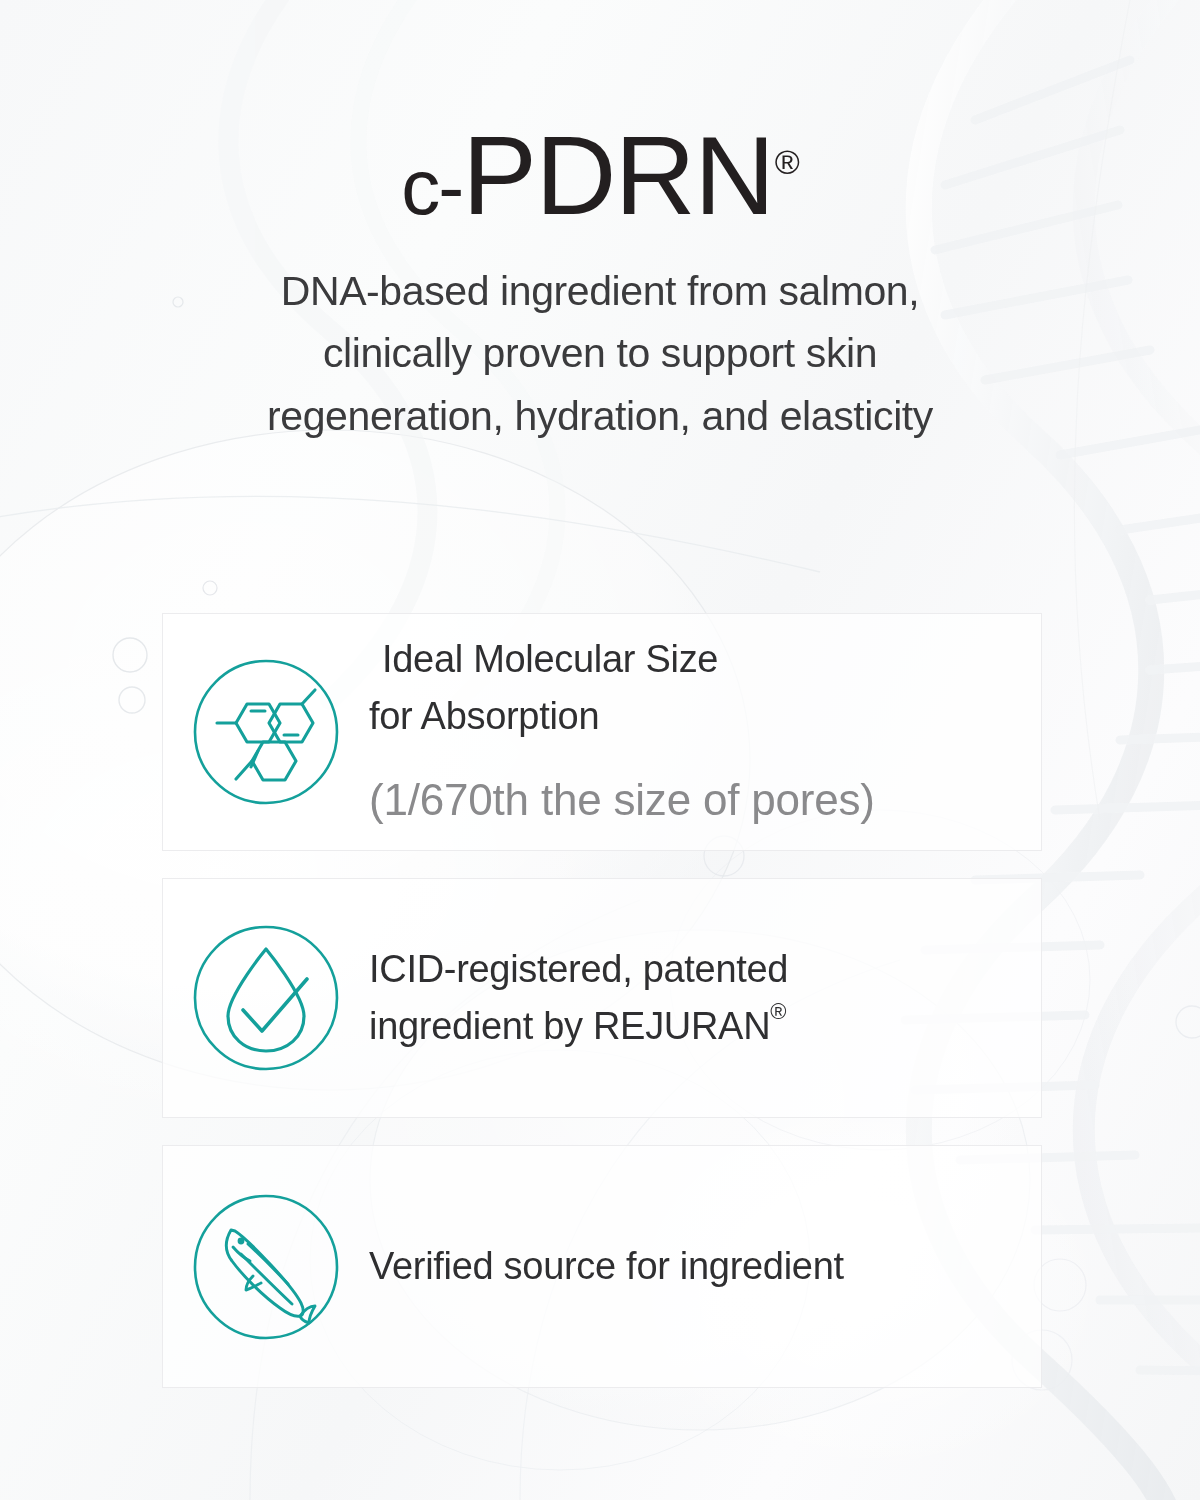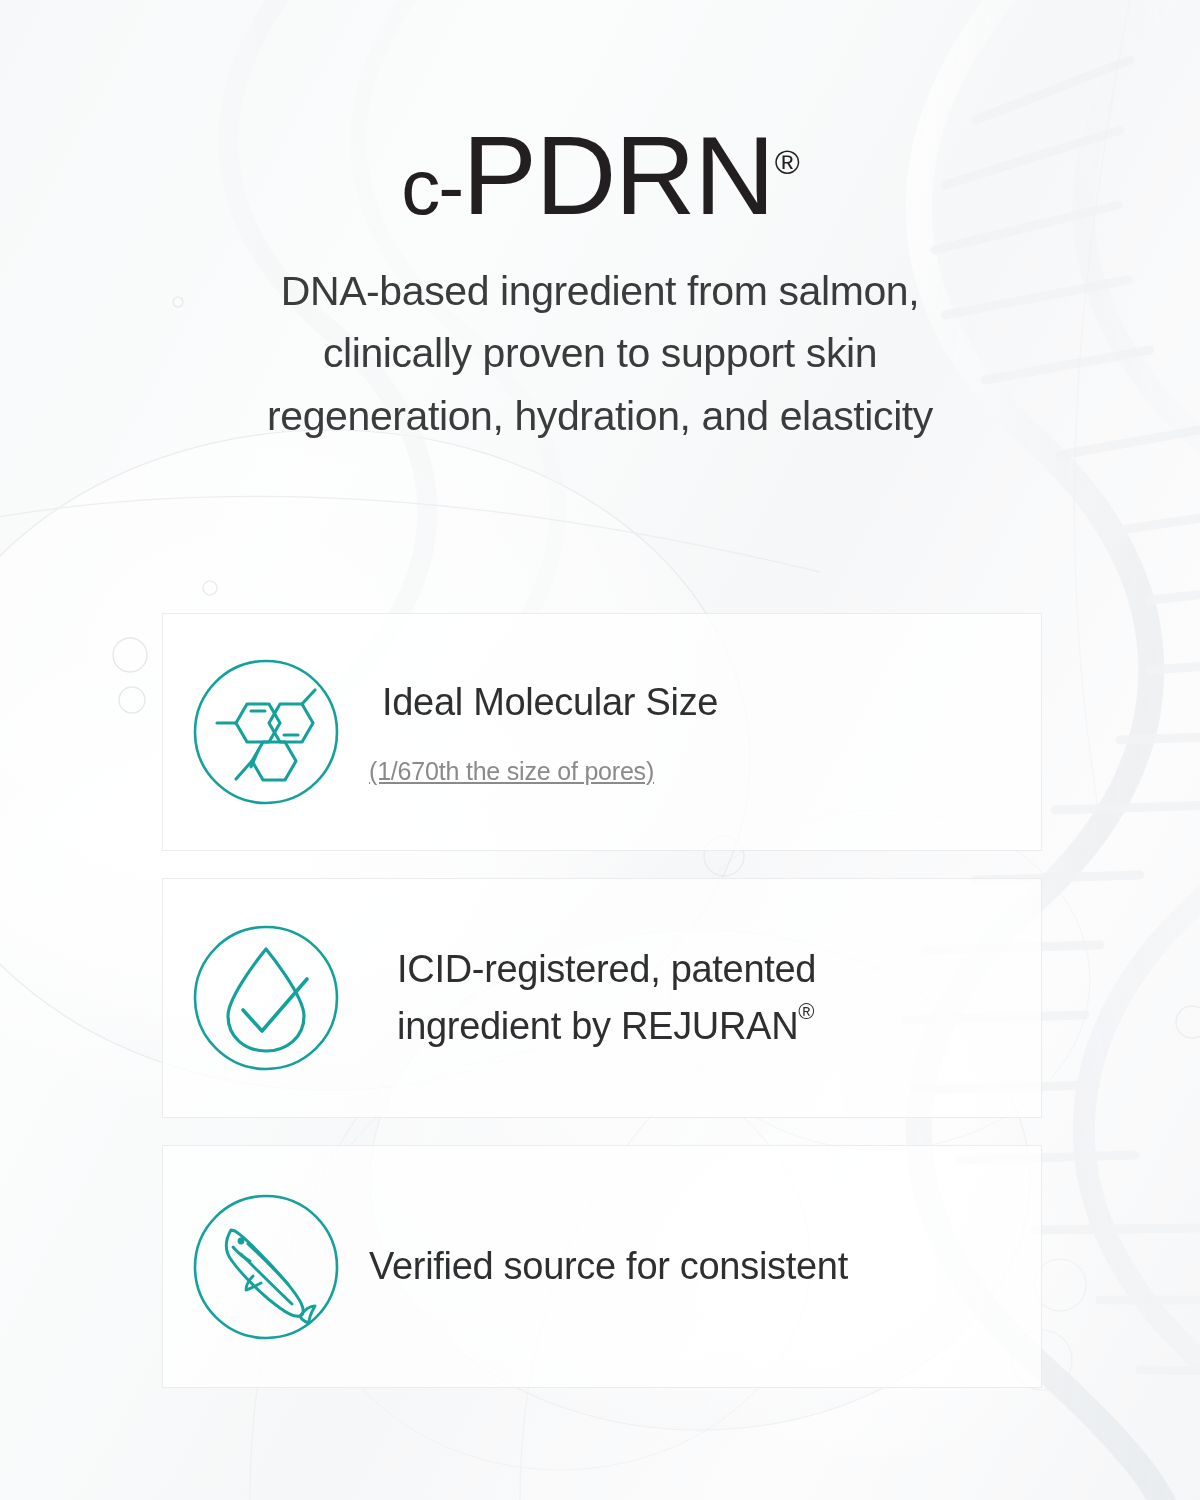--- a/index.html
+++ b/index.html
@@ -91,21 +91,21 @@
   .card {
     position: relative;
     display: flex;
     align-items: center;
     width: 880px;
     background: rgba(255,255,255,0.74);
     border: 1px solid #ececee;
     margin-bottom: 27px;
   }
   .card-1 { height: 238px; }
-  .card-2 { height: 240px; gap: 28px; }
+  .card-2 { height: 240px; }
   .card-3 { height: 243px; margin-bottom: 0; }
 
   .card-icon {
     flex: 0 0 auto;
     width: 206px;
     display: flex;
     align-items: center;
     justify-content: center;
   }
   .card-icon svg { display: block; }
@@ -126,27 +126,26 @@
   .card-line.indent { padding-left: 13px; }
   .card-line .reg-sup {
     font-size: 22px;
     vertical-align: super;
     position: relative;
     top: -6px;
   }
 
   .card-sub {
     display: block;
-    font-size: 25px;
+    font-size: 44px;
     line-height: 1.5;
     color: #8a8a8c;
     letter-spacing: -0.2px;
     margin-top: 22px;
     white-space: nowrap;
-    text-decoration: underline;
   }
 </style>
 </head>
 <body>
 
 <div id="page">
 
   <div class="bg-layer">
     <svg class="bg-svg" viewBox="0 0 1200 1500" xmlns="http://www.w3.org/2000/svg">
       <defs>
@@ -261,20 +260,21 @@
             <line x1="61" y1="104" x2="45" y2="122"></line>
 
             <line x1="60" y1="54" x2="74" y2="54" stroke-width="3"></line>
             <line x1="93" y1="78" x2="107" y2="78" stroke-width="3"></line>
             <line x1="67" y1="94" x2="60" y2="110" stroke-width="3"></line>
           </g>
         </svg>
       </div>
       <div class="card-text">
         <span class="card-line indent">Ideal Molecular Size</span>
+        <span class="card-line">for Absorption</span>
         <span class="card-sub">(1/670th the size of pores)</span>
       </div>
     </div>
 
     <div class="card card-2">
       <div class="card-icon">
         <svg width="150" height="150" viewBox="0 0 150 150" xmlns="http://www.w3.org/2000/svg">
           <circle cx="75" cy="75" r="71" fill="none" stroke="#14a09b" stroke-width="2.6"></circle>
           <path d="M75 26 C75 26 113 72 113 93 C113 114 96 128 75 128 C54 128 37 114 37 93 C37 72 75 26 75 26 Z" fill="none" stroke="#14a09b" stroke-width="3.2" stroke-linejoin="round"></path>
           <polyline points="52,87 71,108 116,56" fill="none" stroke="#14a09b" stroke-width="3.6" stroke-linecap="round" stroke-linejoin="round"></polyline>
@@ -309,18 +309,18 @@
 
             <path d="M50 62 C66 78, 84 96, 101 112"></path>
 
             <path d="M57 52 C70 64, 84 78, 97 92"></path>
 
             <path d="M62 84 C58 88, 55 93, 55 98 C61 96, 66 93, 70 91"></path>
           </g>
         </svg>
       </div>
       <div class="card-text">
-        <span class="card-line">Verified source for consistent</span>
+        <span class="card-line">Verified source for ingredient</span>
       </div>
     </div>
 
   </div>
 </div>
 
 </body></html>

